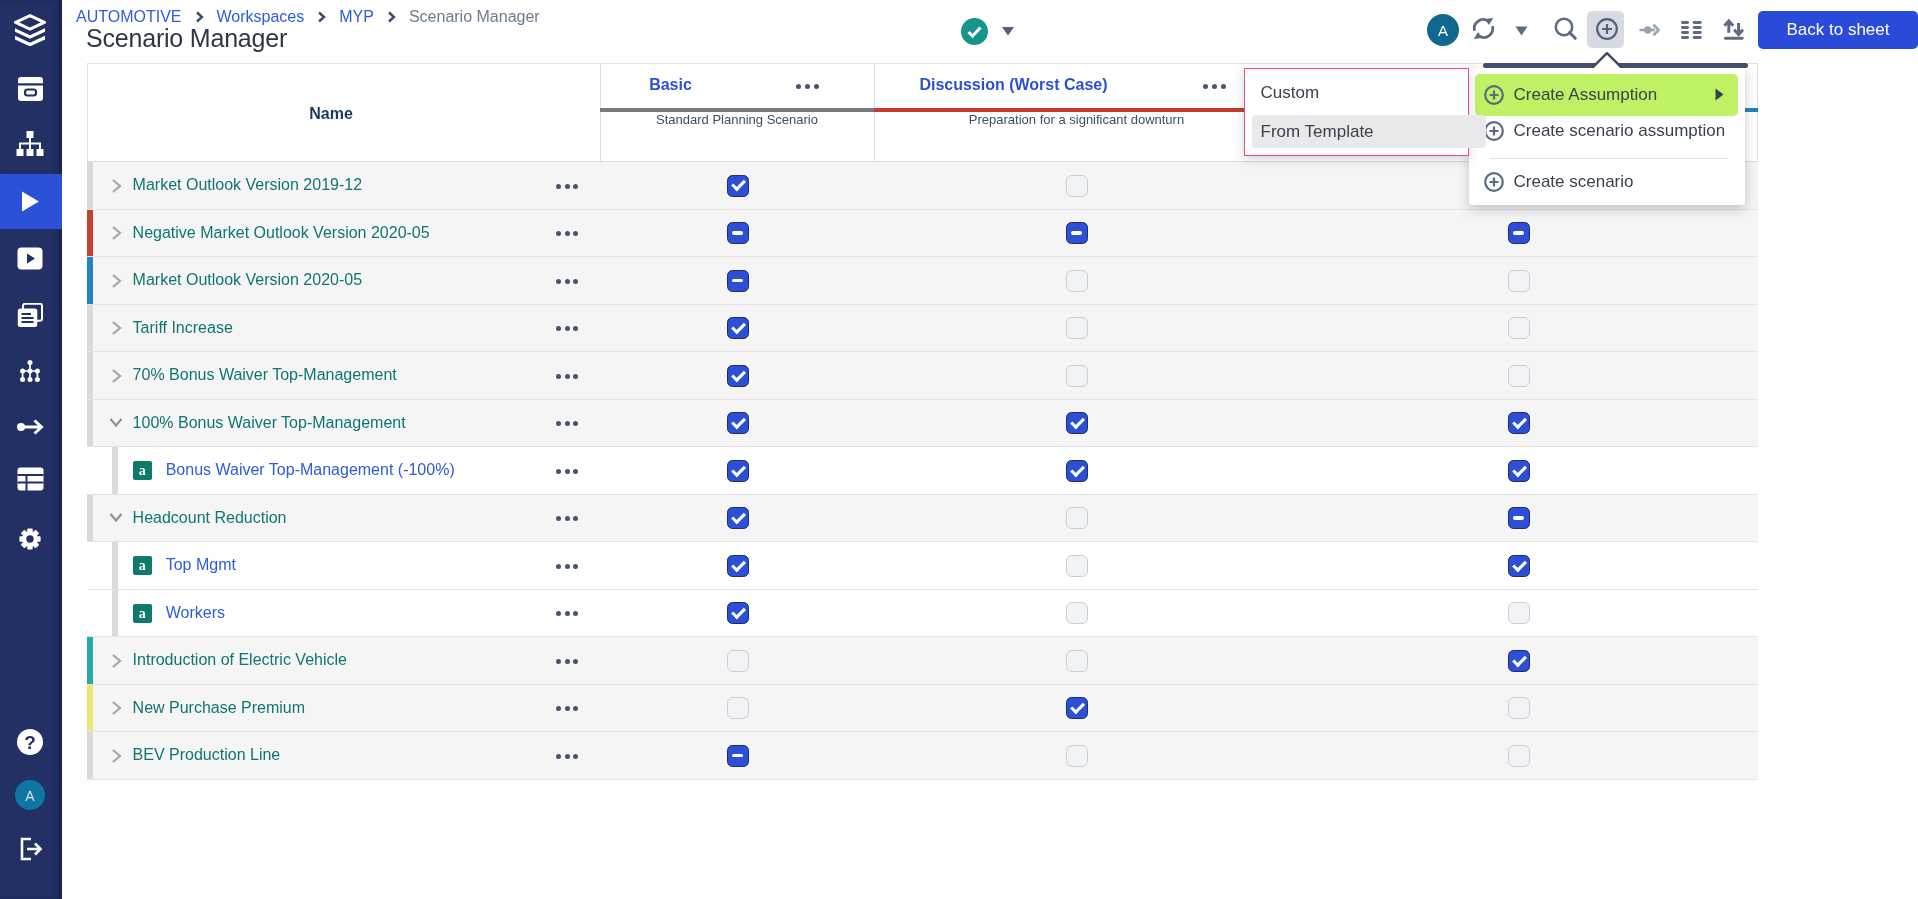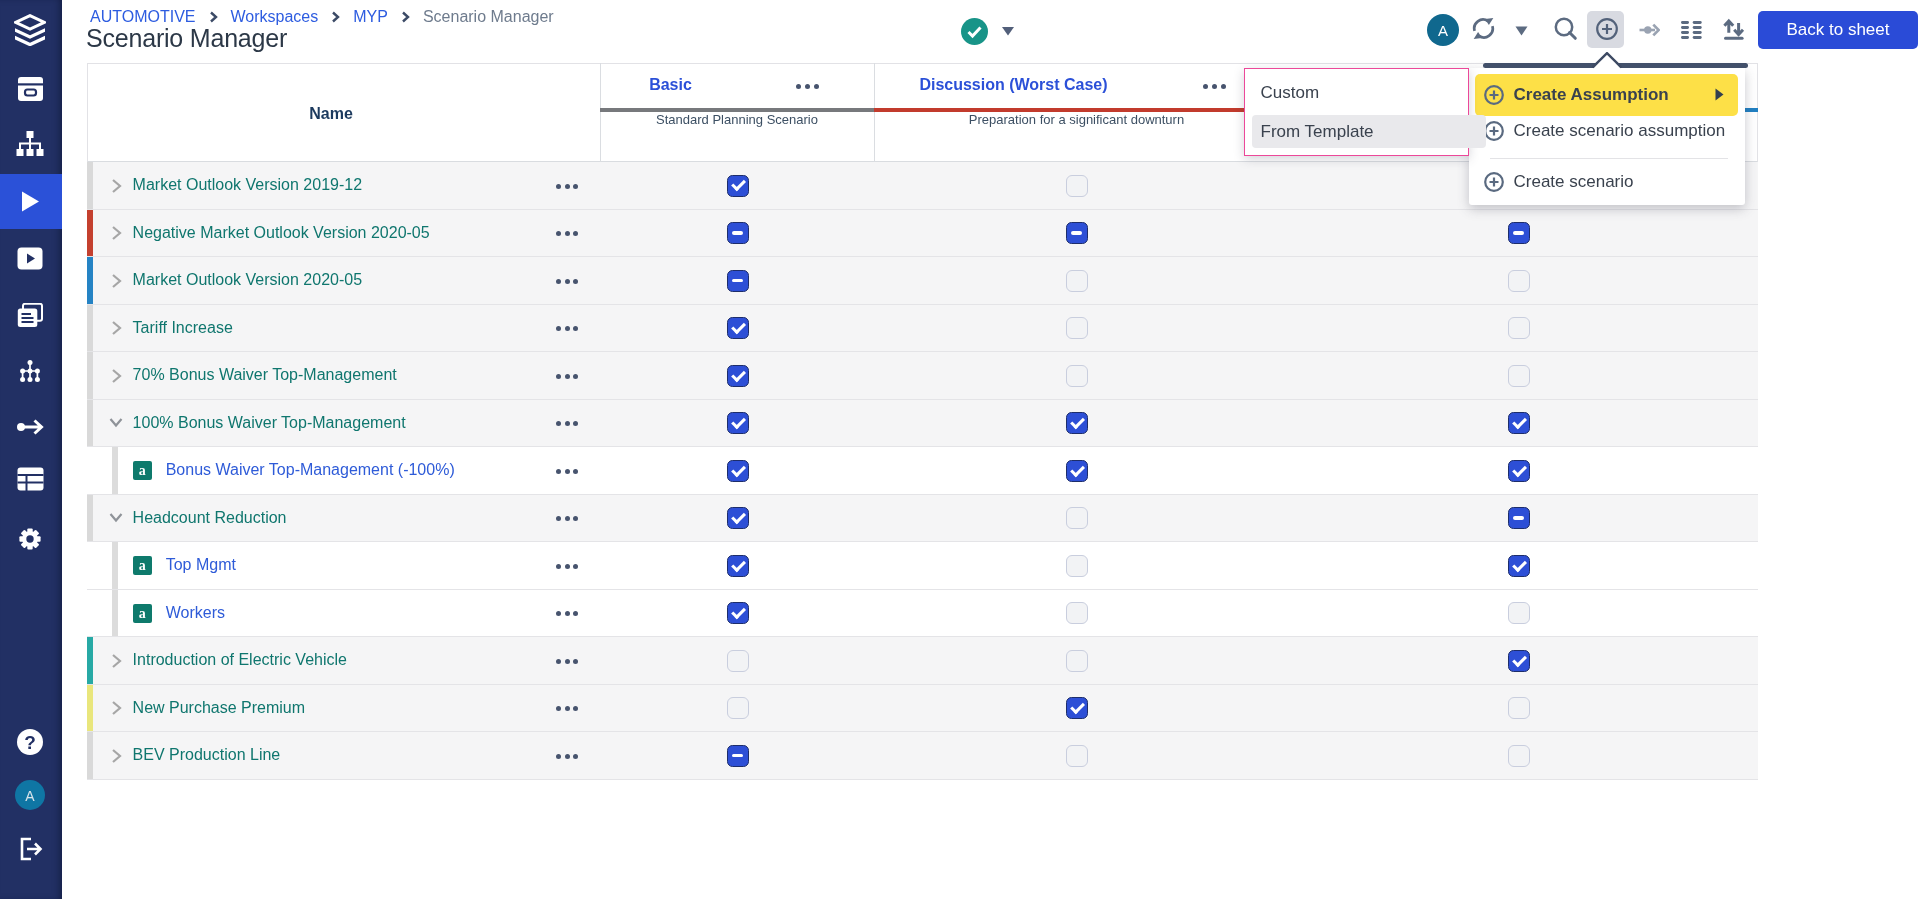--- a/index.html
+++ b/index.html
@@ -6,21 +6,21 @@
   html,body { width:1918px; height:899px; background:#fff; font-family:"Liberation Sans", sans-serif; overflow:hidden; }
   .abs { position:absolute; }
   #page { position:relative; width:1918px; height:899px; }
 
   
   #sidebar { position:absolute; left:0; top:0; width:62px; height:899px; background:#223064; box-shadow:inset -5px 0 7px -3px rgba(10,16,42,.55); }
   #sidebar .active { position:absolute; left:0; top:174px; width:62px; height:55px; background:#2b51d8; }
   .sicon { position:absolute; left:0; width:60px; display:flex; justify-content:center; }
 
   
-  #crumbs { position:absolute; left:90px; top:8px; height:18px; display:flex; align-items:center; font-size:16px; }
+  #crumbs { position:absolute; left:76px; top:8px; height:18px; display:flex; align-items:center; font-size:16px; }
   #crumbs a { color:#2d5ce0; text-decoration:none; }
   #crumbs .sep { margin:0 13px; display:flex; }
   #crumbs .cur { color:#6e7b8d; }
   #title { position:absolute; left:86px; top:24px; font-size:25px; color:#2c3847; letter-spacing:-0.2px; }
 
   
   .tbicon { position:absolute; display:flex; align-items:center; justify-content:center; }
   #btn-back { position:absolute; left:1758px; top:11px; width:160px; height:38px; background:#2a4bd7; border-radius:5px; color:#fff; font-size:17px; display:flex; align-items:center; justify-content:center; }
 
   
@@ -479,21 +479,21 @@
         <div class="cb c2 off"></div>
         <div class="cb c3 off"></div>
       </div>
     </div>
 
   <div id="submenu">
     <div class="mi" style="top:5.8px;">Custom</div>
     <div class="mi" style="top:46.5px; left:7px; width:234px; height:33px; line-height:33px; padding-left:9px; background:#e9e9ec; border-radius:4px;">From Template</div>
   </div>
   <div id="menu">
-    <div class="mi" style="top:6.2px; left:6px; width:263.5px; height:42.5px; background:#fde047; border-radius:5px;font-weight:bold;">
+    <div class="mi" style="top:6.2px; left:6px; width:263.5px; height:42.5px; background:#bef264; border-radius:5px;">
       <svg class="plusico" style="left:9.5px" width="20" height="20" viewBox="0 0 20 20">
           <circle cx="10" cy="10" r="8.8" fill="none" stroke="#5a6a80" stroke-width="2.2"></circle>
           <path d="M10 5.5 L10 14.5 M5.5 10 L14.5 10" stroke="#5a6a80" stroke-width="2.2"></path>
         </svg>
       <span class="txt" style="margin-left:39px">Create Assumption</span>
       <svg style="position:absolute; right:14px;" width="9" height="13" viewBox="0 0 9 13">
           <path d="M0.5 0.5 L8.5 6.5 L0.5 12.5 Z" fill="#33404f"></path>
         </svg>
     </div>
     <div class="mi" style="top:46.7px; height:33.6px;">

